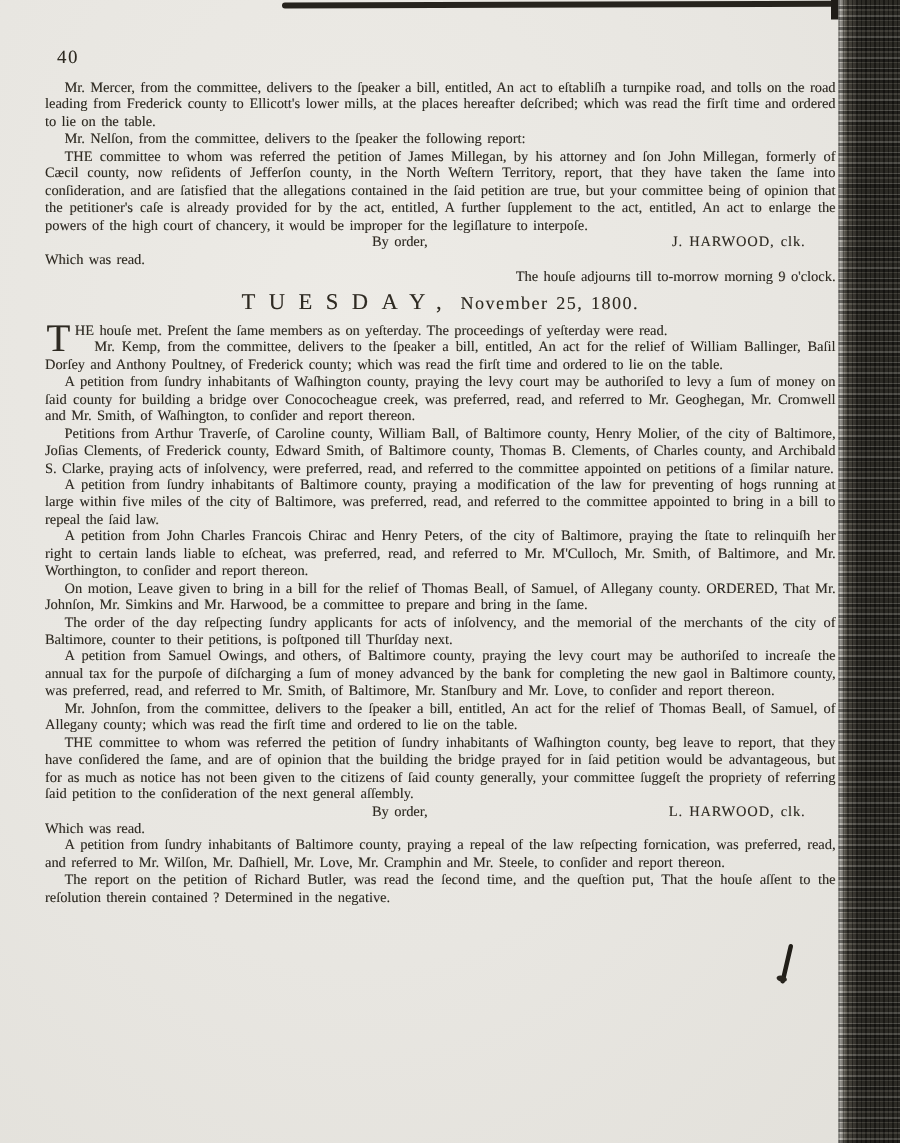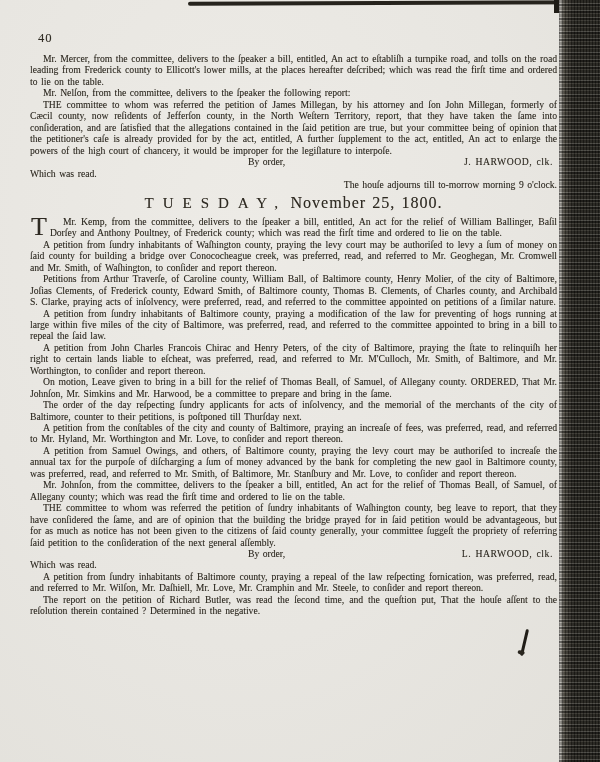--- a/index.html
+++ b/index.html
@@ -46,25 +46,25 @@
   .t-big  { font-size:13.5px; letter-spacing:4.5px; }
   .t-and  { font-size:8.5px; letter-spacing:2px; }
   .t-sess { font-variant:small-caps; font-size:12px; letter-spacing:1.5px; }
 
   p { margin:0; text-indent:13px; }
   p.flush { text-indent:0; }
   .center { text-align:right; text-indent:0; }
 
   .sig-row { position:relative; height:11.45px; }
   .by-order { position:absolute; left:218px; }
-  .clerk    { position:absolute; right:4px; letter-spacing:0.6px; }
+  .clerk    { position:absolute; right:20px; letter-spacing:0.6px; }
 
   .tuesday-heading { text-align:center; margin:7px 0 5px; white-space:nowrap; }
   .day  { font-size:15px; letter-spacing:9px; }
-  .date { font-size:16px; letter-spacing:1px; }
+  .date { font-size:12px; letter-spacing:1px; }
 
   .dropcap-block { overflow:visible; }
   .drop { float:left; font-size:26px; line-height:20.5px; padding:1px 3px 0 1px; }
 </style>
 </head>
 <body>
 
 <div class="page">
 
   <div class="content">
@@ -84,30 +84,30 @@
     <p class="flush">Which was read.</p>
     <p class="center">The houſe adjourns till to-morrow morning 9 o'clock.</p>
 
     <div class="tuesday-heading">
       <span class="day">TUESDAY,</span>
       <span class="date">November 25, 1800.</span>
     </div>
 
     <div class="dropcap-block">
       <span class="drop">T</span>
+      <p class="flush">HE houſe met.  Preſent the ſame members as on yeſterday.  The proceedings of yeſterday were read.</p>
       <p>Mr. Kemp, from the committee, delivers to the ſpeaker a bill, entitled, An act for the relief of William Ballinger, Baſil Dorſey and Anthony Poultney, of Frederick county; which was read the firſt time and ordered to lie on the table.</p>
     </div>
 
     <p>A petition from ſundry inhabitants of Waſhington county, praying the levy court may be authoriſed to levy a ſum of money on ſaid county for building a bridge over Conococheague creek, was preferred, read, and referred to Mr. Geoghegan, Mr. Cromwell and Mr. Smith, of Waſhington, to conſider and report thereon.</p>
     <p>Petitions from Arthur Traverſe, of Caroline county, William Ball, of Baltimore county, Henry Molier, of the city of Baltimore, Joſias Clements, of Frederick county, Edward Smith, of Baltimore county, Thomas B. Clements, of Charles county, and Archibald S. Clarke, praying acts of inſolvency, were preferred, read, and referred to the committee appointed on petitions of a ſimilar nature.</p>
     <p>A petition from ſundry inhabitants of Baltimore county, praying a modification of the law for preventing of hogs running at large within five miles of the city of Baltimore, was preferred, read, and referred to the committee appointed to bring in a bill to repeal the ſaid law.</p>
     <p>A petition from John Charles Francois Chirac and Henry Peters, of the city of Baltimore, praying the ſtate to relinquiſh her right to certain lands liable to eſcheat, was preferred, read, and referred to Mr. M'Culloch, Mr. Smith, of Baltimore, and Mr. Worthington, to conſider and report thereon.</p>
     <p>On motion, Leave given to bring in a bill for the relief of Thomas Beall, of Samuel, of Allegany county. ORDERED, That Mr. Johnſon, Mr. Simkins and Mr. Harwood, be a committee to prepare and bring in the ſame.</p>
     <p>The order of the day reſpecting ſundry applicants for acts of inſolvency, and the memorial of the merchants of the city of Baltimore, counter to their petitions, is poſtponed till Thurſday next.</p>
-    <p>A petition from the conſtables of the city and county of Baltimore, praying an increaſe of fees, was preferred, read, and referred to Mr. Hyland, Mr. Worthington and Mr. Love, to conſider and report thereon.</p>
     <p>A petition from Samuel Owings, and others, of Baltimore county, praying the levy court may be authoriſed to increaſe the annual tax for the purpoſe of diſcharging a ſum of money advanced by the bank for completing the new gaol in Baltimore county, was preferred, read, and referred to Mr. Smith, of Baltimore, Mr. Stanſbury and Mr. Love, to conſider and report thereon.</p>
     <p>Mr. Johnſon, from the committee, delivers to the ſpeaker a bill, entitled, An act for the relief of Thomas Beall, of Samuel, of Allegany county; which was read the firſt time and ordered to lie on the table.</p>
     <p>THE committee to whom was referred the petition of ſundry inhabitants of Waſhington county, beg leave to report, that they have conſidered the ſame, and are of opinion that the building the bridge prayed for in ſaid petition would be advantageous, but for as much as notice has not been given to the citizens of ſaid county generally, your committee ſuggeſt the propriety of referring ſaid petition to the conſideration of the next general aſſembly.</p>
 
     <div class="sig-row">
       <span class="by-order">By order,</span>
       <span class="clerk">L. HARWOOD, clk.</span>
     </div>
     <p class="flush">Which was read.</p>
 

